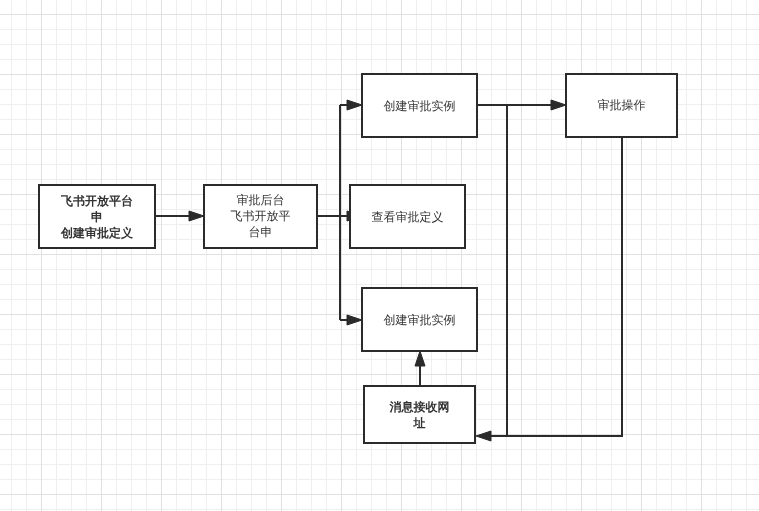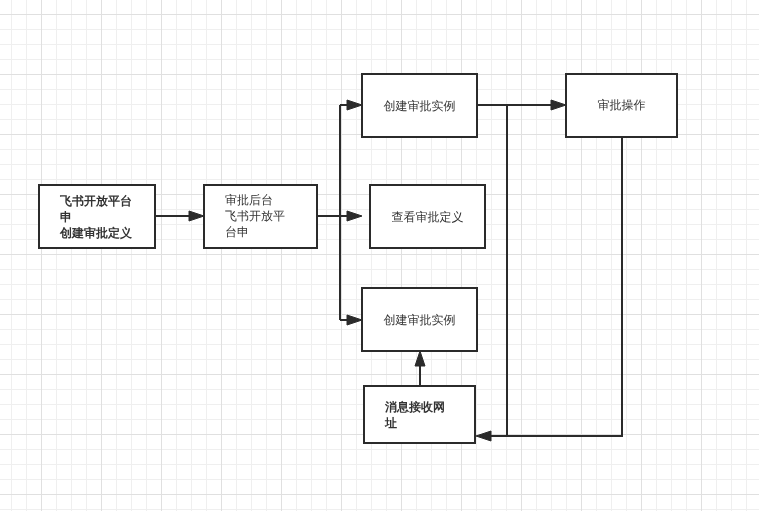--- a/index.html
+++ b/index.html
@@ -22,21 +22,21 @@
       font-family: "DejaVu Sans", sans-serif;
     }
     .node {
       position: absolute;
       box-sizing: border-box;
       border: 2px solid #2b2b2b;
       background: #ffffff;
       display: flex;
       align-items: center;
       justify-content: center;
-      text-align: left;
+      text-align: center;
       color: #333333;
       font-size: 12px;
       line-height: 16px;
       padding: 0 20px;
     }
     .node span { display: block; }
     svg.edges {
       position: absolute;
       left: 0;
       top: 0;
@@ -86,21 +86,21 @@
   <div>
     <span>审批后台</span>
     <span>飞书开放平台申</span>
   </div>
 </div>
 
 <div class="node" style="left:361px; top:73px; width:117px; height:65px;">
   <span>创建审批实例</span>
 </div>
 
-<div class="node" style="left:369px; top:184px; width:117px; height:65px;">
+<div class="node" style="left:349px; top:184px; width:117px; height:65px;">
   <span>查看审批定义</span>
 </div>
 
 <div class="node" style="left:361px; top:287px; width:117px; height:65px;">
   <span>创建审批实例</span>
 </div>
 
 <div class="node" style="left:565px; top:73px; width:113px; height:65px;font-family:Liberation Mono, monospace;">
   <span>审批操作</span>
 </div>

